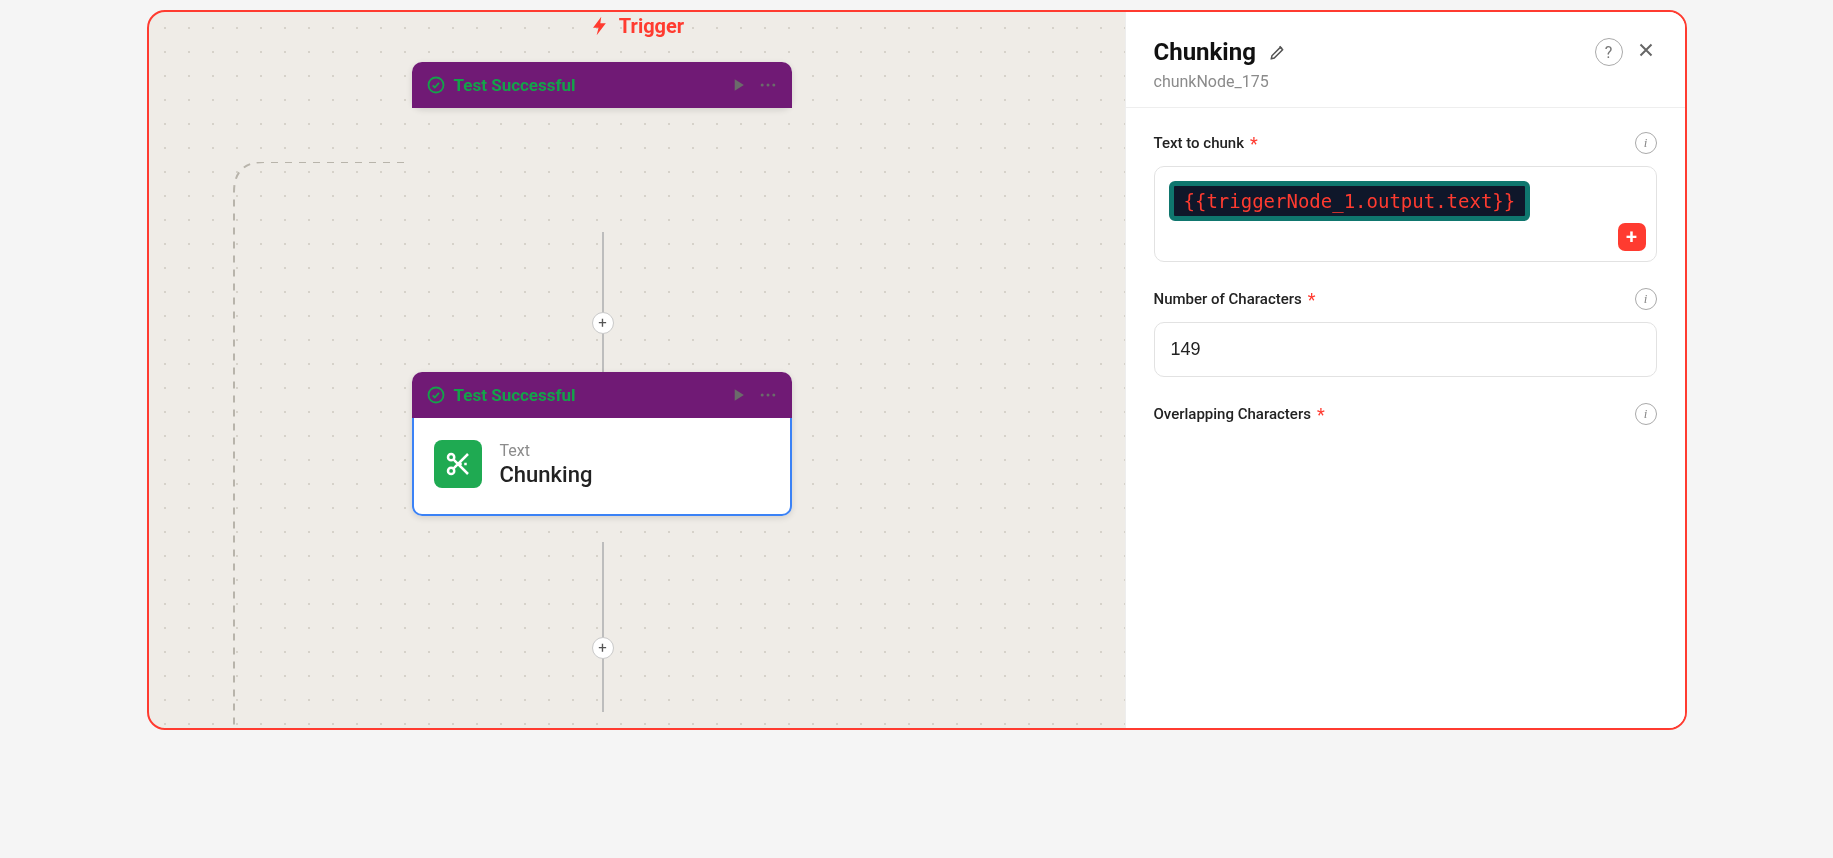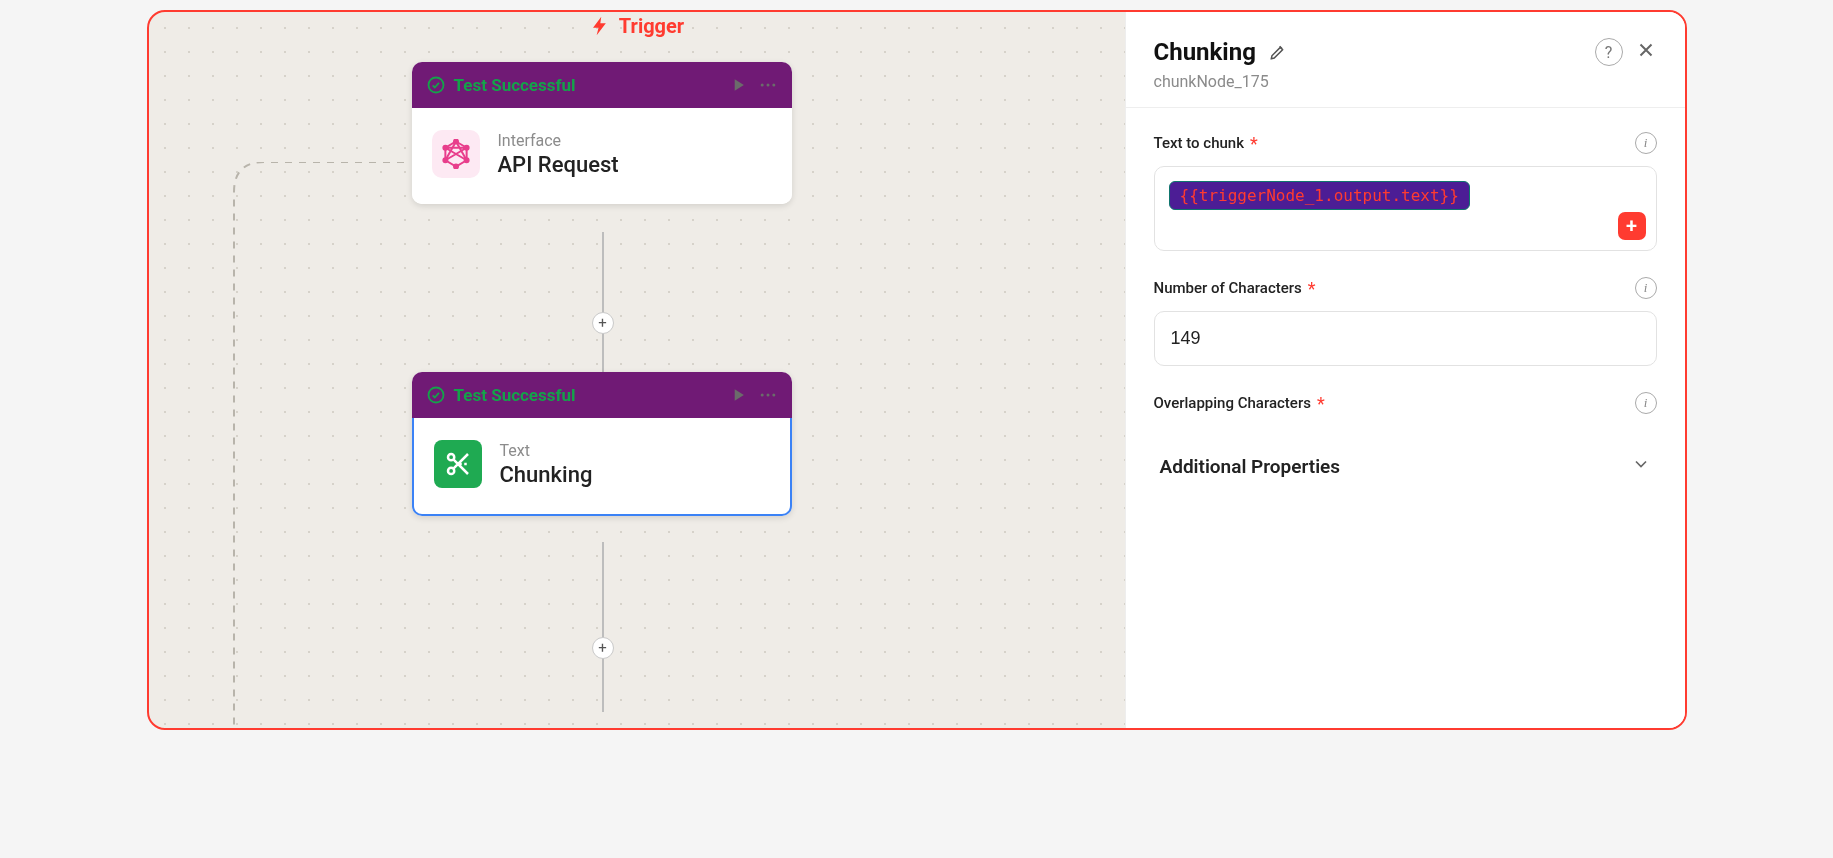--- a/index.html
+++ b/index.html
@@ -129,26 +129,26 @@
   .info-icon { color:#888; border:1.5px solid #aaa; border-radius:50%; width:22px; height:22px; display:flex; align-items:center; justify-content:center; font-size:13px; font-style: italic; font-family: 'Times New Roman', serif; }
   .textbox {
     margin-top:12px;
     border:1px solid #e2e2e2;
     border-radius:10px;
     padding: 14px 50px 40px 14px;
     position:relative;
   }
   .token {
     display:inline-block;
-    border:1px solid #0f766e;
-    background:#4c1d95;
+    border:5px solid #0f766e;
+    background:#0f172a;
     border-radius:6px;
     padding: 4px 10px;
     font-family: "SFMono-Regular", Consolas, monospace;
-    font-size:16px; color:#ff3b30;
+    font-size:19px; color:#ff3b30;
   }
   .add-btn {
     position:absolute; right:10px; bottom:10px;
     width:28px; height:28px; border-radius:7px;
     background:#ff3b30; color:#fff;
     display:flex; align-items:center; justify-content:center;
     font-size:20px; font-weight:600;
   }
   .input {
     margin-top:12px;
@@ -204,38 +204,20 @@
           <svg viewBox="0 0 24 24" fill="currentColor">
               <path d="M8 5 v14 l11-7 z"></path>
             </svg>
         </div>
         <div class="dots">
           <svg viewBox="0 0 24 24" fill="currentColor">
               <circle cx="5" cy="12" r="1.8"></circle>
               <circle cx="12" cy="12" r="1.8"></circle>
               <circle cx="19" cy="12" r="1.8"></circle>
             </svg>
-        </div>
-      </div>
-      <div class="node-body">
-        <div class="node-icon api">
-          <svg viewBox="0 0 24 24" fill="none" stroke="currentColor" stroke-width="1.6">
-              <path d="M12 2 l8.5 5 v10 l-8.5 5 -8.5-5 v-10 z"></path>
-              <path d="M12 2 L3.5 17 M12 2 L20.5 17 M3.5 7 L20.5 17 M20.5 7 L3.5 17 M3.5 7 L20.5 7"></path>
-              <circle cx="12" cy="2" r="1.6" fill="currentColor"></circle>
-              <circle cx="20.5" cy="7" r="1.6" fill="currentColor"></circle>
-              <circle cx="20.5" cy="17" r="1.6" fill="currentColor"></circle>
-              <circle cx="12" cy="22" r="1.6" fill="currentColor"></circle>
-              <circle cx="3.5" cy="17" r="1.6" fill="currentColor"></circle>
-              <circle cx="3.5" cy="7" r="1.6" fill="currentColor"></circle>
-            </svg>
-        </div>
-        <div class="node-texts">
-          <div class="cat">Interface</div>
-          <div class="title">API Request</div>
         </div>
       </div>
     </div>
 
     <div class="node node-2 selected">
       <div class="node-header">
         <div class="status">
           <svg viewBox="0 0 24 24" fill="none" stroke="currentColor" stroke-width="2.2">
               <circle cx="12" cy="12" r="9"></circle>
               <path d="M8 12.5 l2.5 2.5 5-5.5"></path>
@@ -319,24 +301,15 @@
 
     <div class="field">
       <div class="field-label-row">
         <span class="field-label">Overlapping Characters</span>
         <span class="req">*</span>
         <div class="flex"></div>
         <span class="info-icon">i</span>
       </div>
     </div>
 
-    <div class="accordion">
-      <span>Additional Properties</span>
-      <div class="flex"></div>
-      <span class="chevron">
-        <svg viewBox="0 0 24 24" fill="none" stroke="currentColor" stroke-width="2">
-            <path d="M6 9 l6 6 6-6"></path>
-          </svg>
-      </span>
-    </div>
   </div>
 
 </div>
 
 </body></html>

